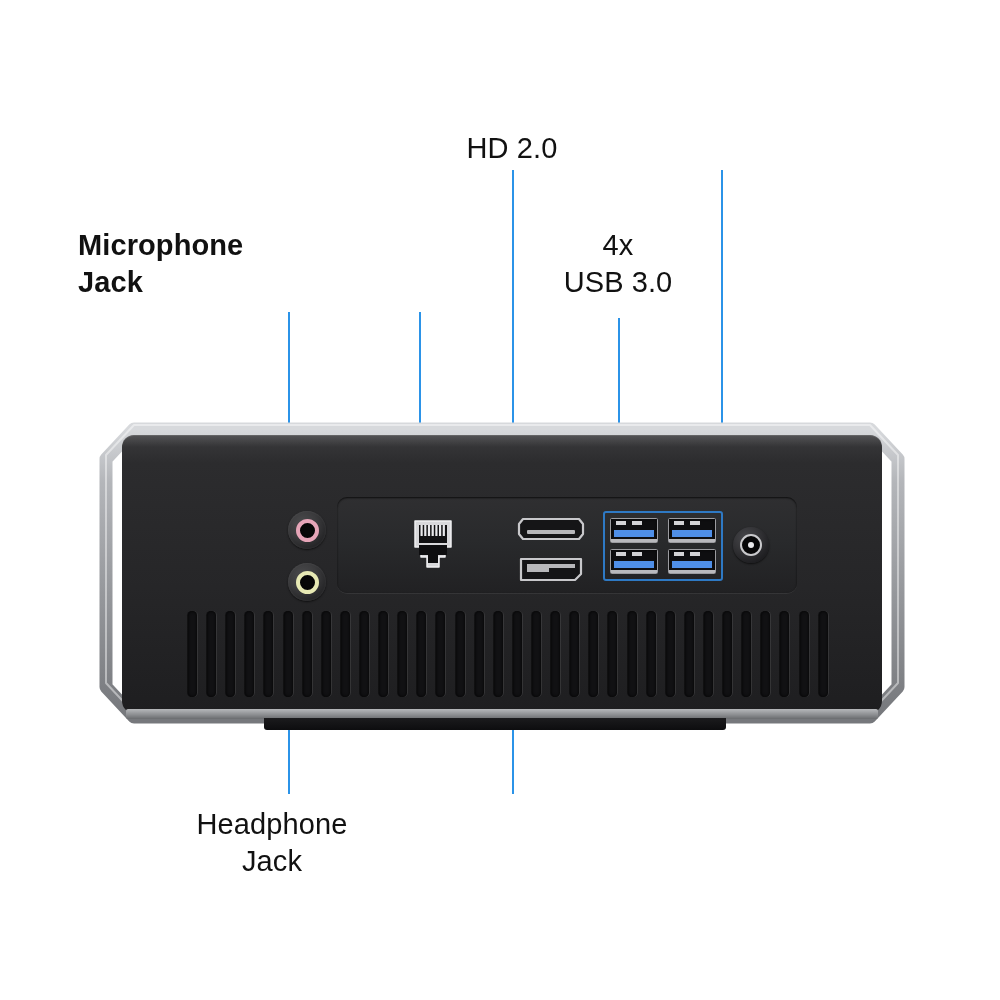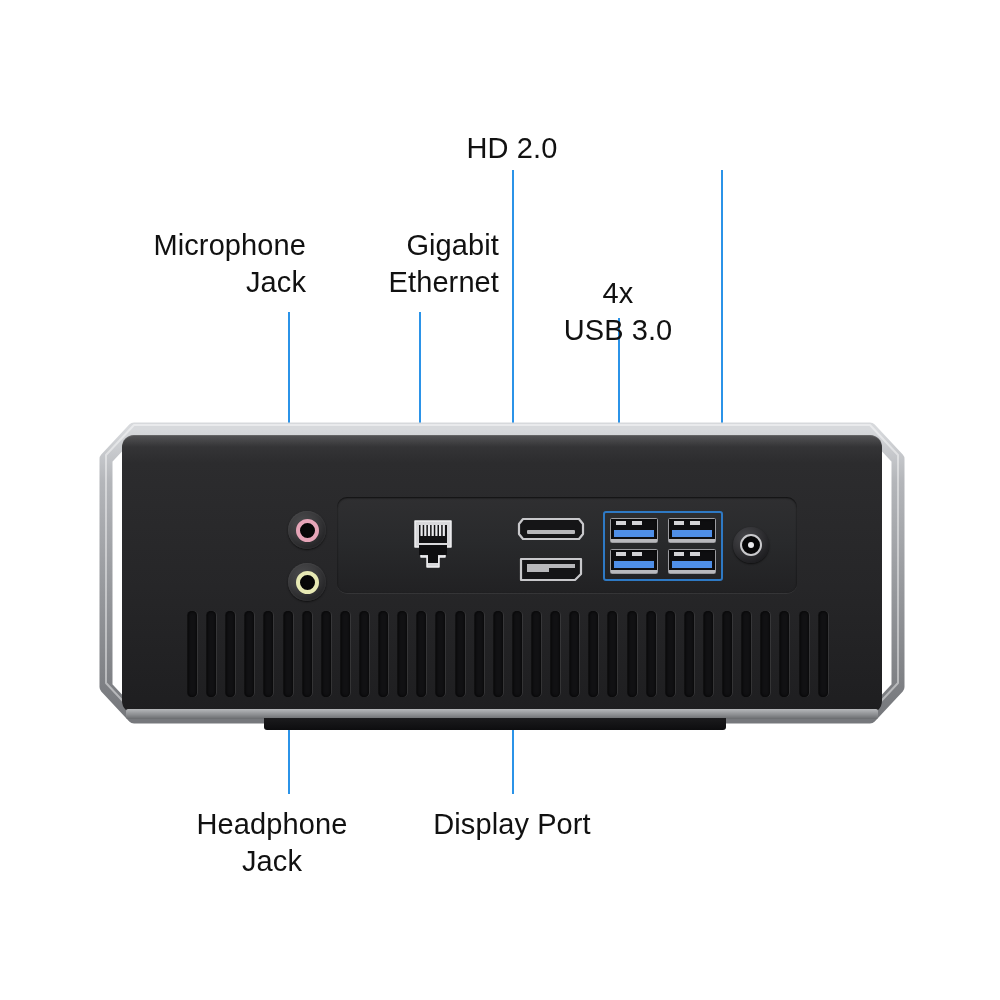--- a/index.html
+++ b/index.html
@@ -25,21 +25,21 @@
   .callout-label {
     position: absolute;
     color: #111111;
     font-size: 29px;
     line-height: 1.28;
     font-weight: 400;
     letter-spacing: 0.1px;
     white-space: pre-line;
     font-family: "Liberation Sans", sans-serif;
   }
-  .lbl-right  { text-align: right; }
+  .lbl-right  { text-align: left; font-weight: bold; }
   .lbl-center { text-align: center; }
 
   
   .leader {
     position: absolute;
     width: 2px;
     background: #2b93e8;
   }
   .leader-dot {
     position: absolute;
@@ -260,33 +260,30 @@
 
   <div class="leader" style="left:288px; top:598px; height:196px;"></div>
   <div class="leader-dot" style="left:281px; top:592px;"></div>
 
   <div class="leader" style="left:512px; top:574px; height:220px;"></div>
   <div class="leader-dot" style="left:505px; top:568px;"></div>
 
   <div class="callout-label lbl-right" style="left:78px; top:227px; width:228px;">Microphone
 Jack</div>
 
-  <div class="callout-label lbl-right" style="left:297px; top:227px; width:202px;">Gigabit
-Ethernet</div>
 
   <div class="callout-label lbl-center" style="left:412px; top:124px; width:200px;margin-top:6px;">HD 2.0</div>
 
-  <div class="callout-label lbl-center" style="left:518px; top:227px; width:200px;margin-top:48px;">4x
+  <div class="callout-label lbl-center" style="left:518px; top:227px; width:200px;">4x
 USB 3.0</div>
 
 
   <div class="callout-label lbl-center" style="left:152px; top:806px; width:240px;">Headphone
 Jack</div>
 
-  <div class="callout-label lbl-center" style="left:392px; top:806px; width:240px;">Display Port</div>
 
   <div id="device">
 
     <svg class="frame-svg" viewBox="0 0 812 310">
       <defs>
         <linearGradient id="silver" x1="0" y1="0" x2="0" y2="1">
           <stop offset="0%" stop-color="#d7d9dc"></stop>
           <stop offset="18%" stop-color="#b4b6ba"></stop>
           <stop offset="55%" stop-color="#97999d"></stop>
           <stop offset="100%" stop-color="#76787c"></stop>

